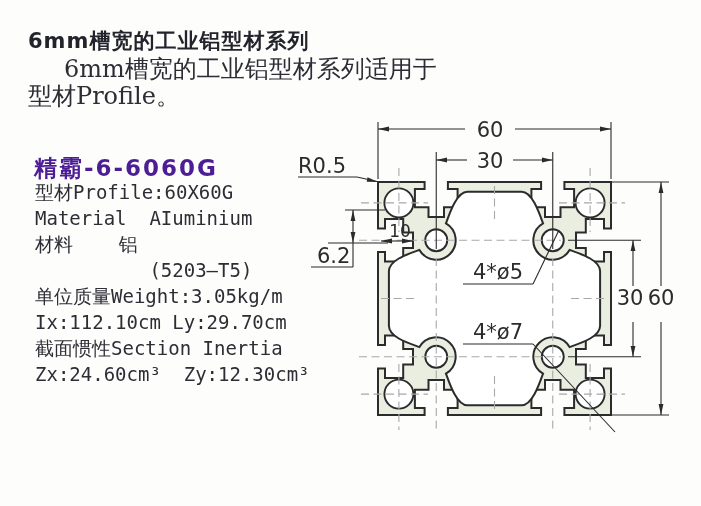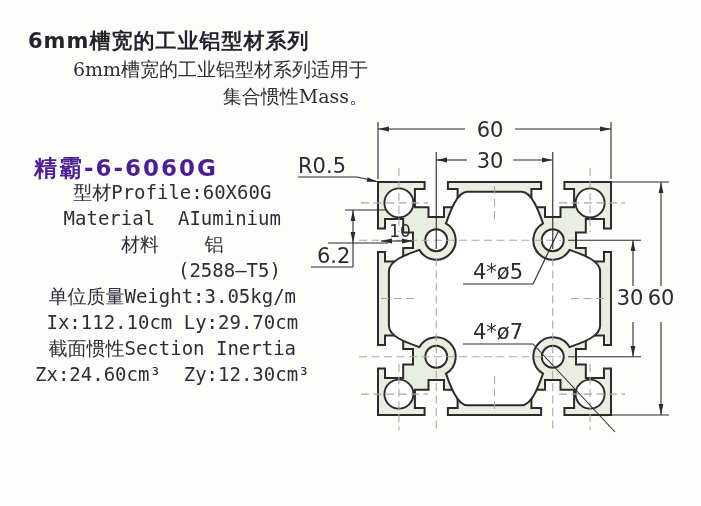--- a/index.html
+++ b/index.html
@@ -11,62 +11,62 @@
     font-family:"DejaVu Sans","Liberation Sans",sans-serif;
   }
   .doc-title{
     position:absolute;left:28px;top:27px;
     font-size:21px;font-weight:bold;color:#23232b;
     letter-spacing:1px;white-space:nowrap;
   }
   .intro{
     position:absolute;left:28px;top:56px;width:340px;
     font-family:"DejaVu Serif","Liberation Serif",serif;
-    font-size:19px;color:#2d2d35;line-height:27px;text-align:right;
+    font-size:24px;color:#2d2d35;line-height:27px;
   }
   .intro .line1{padding-left:36px;white-space:nowrap;}
   .intro .line2{white-space:nowrap;}
   .product-model{
     position:absolute;left:34px;top:131px;
     font-size:23px;font-weight:bold;color:#4c1d95;
     letter-spacing:2px;white-space:nowrap;margin-top:22px;
   }
   .specs{
     position:absolute;left:35px;top:179px;
     font-family:"DejaVu Sans Mono","Liberation Mono",monospace;
-    font-size:19px;color:#2d2d35;line-height:26px;text-align:center;
+    font-size:19px;color:#2d2d35;line-height:26px;
   }
   .spec-line{white-space:pre;}
   .drawing-wrap{
     position:absolute;left:293px;top:100px;width:402px;height:400px;text-align:center;
   }
   svg text{
     font-family:"DejaVu Sans","Liberation Sans",sans-serif;
     fill:#2b2b2b;
   }
   .dimtxt{font-size:21px;}
   .dimtxt-s{font-size:17px;}
 </style>
 </head>
 <body>
 
 <div class="doc-title">6mm槽宽的工业铝型材系列</div>
 
 <div class="intro">
   <div class="line1">6mm槽宽的工业铝型材系列适用于</div>
-  <div class="line2">集合惯性Mass。</div>
+  <div class="line2">型材Profile。</div>
 </div>
 
 <div class="product-model">精霸-6-6060G</div>
 
 <div class="specs">
   <div class="spec-line">型材Profile:60X60G</div>
   <div class="spec-line">Material  AIuminium</div>
   <div class="spec-line">材料    铝</div>
-  <div class="spec-line">          (2588—T5)</div>
+  <div class="spec-line">          (5203—T5)</div>
   <div class="spec-line">单位质量Weight:3.05kg/m</div>
   <div class="spec-line">Ix:112.10cm Ly:29.70cm</div>
   <div class="spec-line">截面惯性Section Inertia</div>
   <div class="spec-line">Zx:24.60cm³  Zy:12.30cm³</div>
 </div>
 
 <div class="drawing-wrap">
 <svg width="402" height="400" viewBox="0 0 402 400">
 
   <path fill="#e9eee1" stroke="#2b2b2b" stroke-width="2" stroke-linejoin="miter" d="M85,82 L131.6,82 L131.6,89 L121.9,89 L121.9,107.2 L135.5,107.2 L135.5,117 L151,117 L151,107.2 L164.6,107.2 L164.6,89 L154.9,89 L154.9,82

